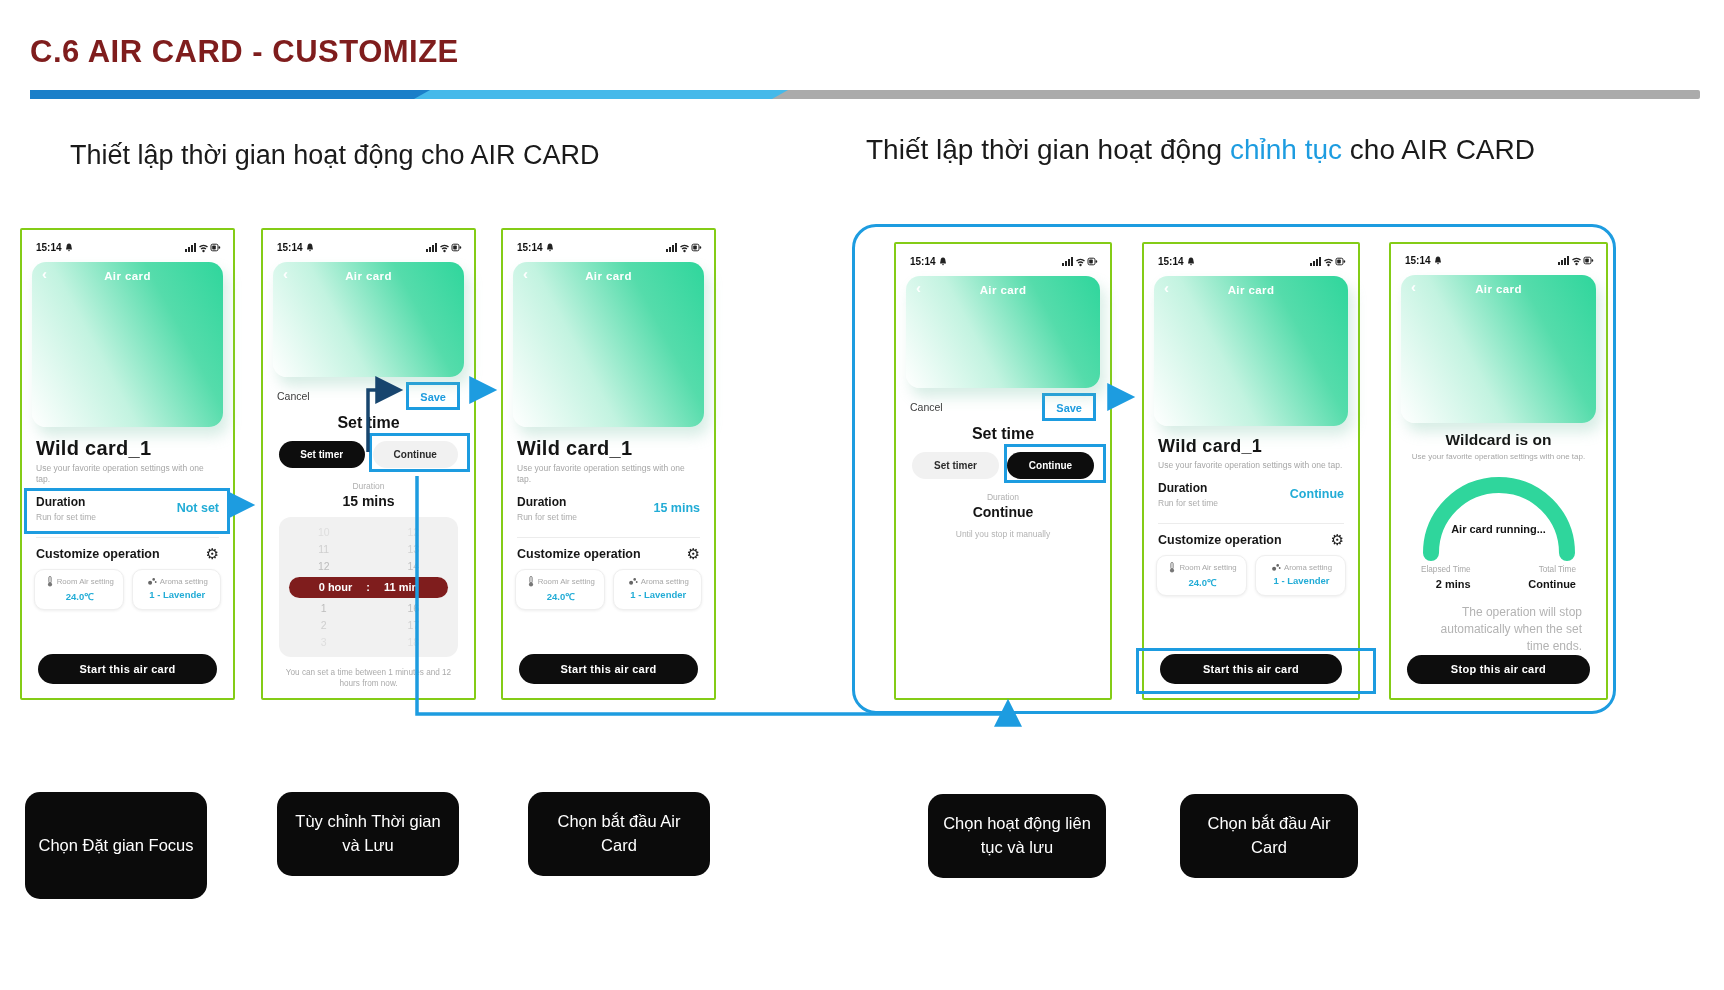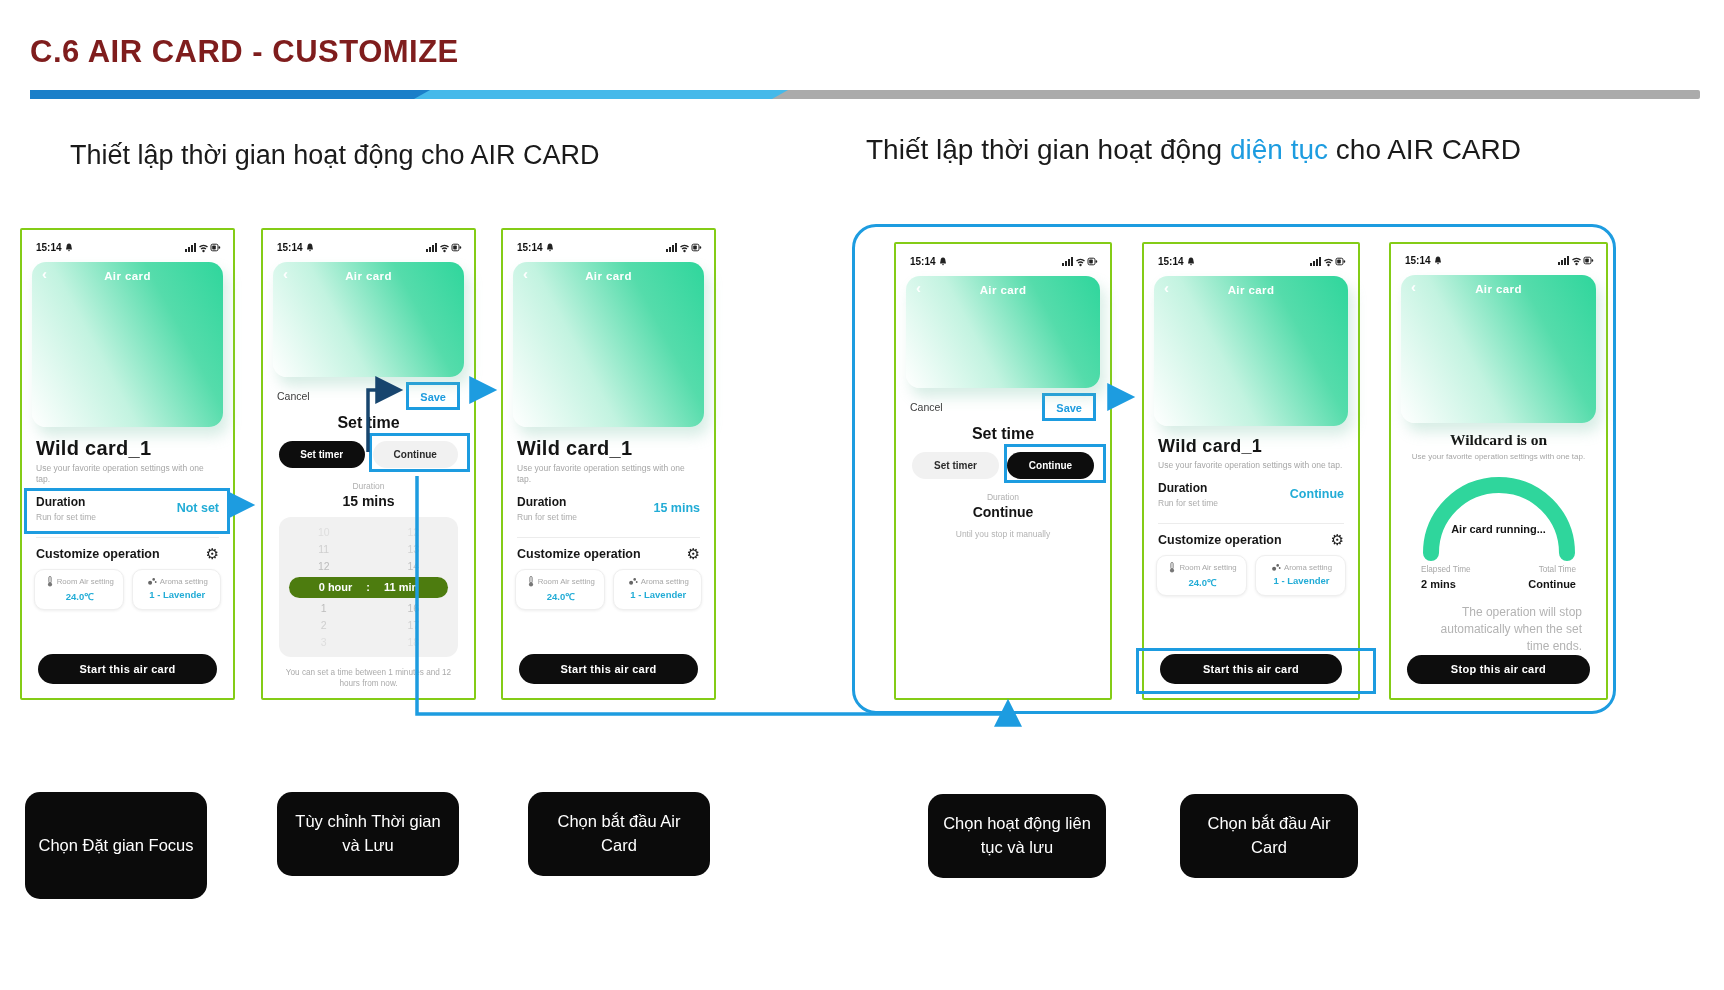--- a/index.html
+++ b/index.html
@@ -50,30 +50,30 @@
   .seg-pill{flex:1;border-radius:14px;display:flex;align-items:center;justify-content:center;font-size:10px;font-weight:bold;}
   .seg-dark-pill{background:#0d0d0d;color:#fff;}
   .seg-light-pill{background:#f1f1f1;color:#2b2b2b;}
   .pill-hl{position:absolute;top:-8px;height:39px;width:101px;border:3px solid var(--accent-blue);box-sizing:border-box;background:transparent;}
   .durmini-label{margin-top:13px;text-align:center;font-size:8.5px;color:#b0b0b0;}
   .durmini-val{margin-top:2px;text-align:center;font-size:14px;font-weight:bold;color:#141414;}
   .untilnote{margin-top:9px;text-align:center;font-size:8.5px;color:#b3b3b3;}
   .picker{margin:8px 16px 0 16px;height:132px;background:#f1f1f1;border-radius:12px;display:flex;flex-direction:column;justify-content:space-evenly;padding:4px 0;}
   .prow{display:grid;grid-template-columns:1fr 1fr;text-align:center;font-size:10.5px;color:#bdbdbd;}
   .prow.f2{color:#cfcfcf;} .prow.f3{color:#dedede;}
-  .psel{margin:0 10px;height:21px;background:#4d7c0f;border-radius:11px;color:#fff;display:flex;align-items:center;justify-content:center;gap:14px;font-size:11px;font-weight:bold;}
+  .psel{margin:0 10px;height:21px;background:#7f1d1d;border-radius:11px;color:#fff;display:flex;align-items:center;justify-content:center;gap:14px;font-size:11px;font-weight:bold;}
   .pickernote{margin:10px 18px 0 18px;text-align:center;font-size:8.2px;line-height:1.4;color:#ababab;}
 
   
-  .ontitle{margin-top:8px;text-align:center;font-size:15.5px;font-weight:bold;color:#141414;font-family:Liberation Serif, serif;}
+  .ontitle{margin-top:8px;text-align:center;font-size:15.5px;font-weight:bold;color:#141414;}
   .pdesc-c{margin:3px 10px 0 10px;text-align:center;font-size:8px;color:#a6a6a6;}
   .arcwrap{position:relative;margin-top:4px;display:flex;justify-content:center;}
   .runtext{position:absolute;left:0;right:0;top:58px;text-align:center;font-size:11px;font-weight:bold;color:#141414;}
   .timesrow{display:flex;justify-content:space-between;margin:4px 30px 0 30px;}
-  .tcol{text-align:left;}
+  .tcol{text-align:right;}
   .tlabel{font-size:8.2px;color:#a8a8a8;}
   .tval{font-size:11px;font-weight:bold;color:#141414;margin-top:4px;}
   .stopnote{margin:14px 24px 0 24px;text-align:right;font-size:12px;line-height:1.4;color:#b3b3b3;}
 
   
   .flow-group{position:absolute;left:852px;top:224px;width:764px;height:490px;border:3px solid var(--accent-blue);border-radius:24px;box-sizing:border-box;}
   .btn-hl{position:absolute;left:1136px;top:648px;width:240px;height:46px;border:3px solid var(--accent-blue);box-sizing:border-box;}
   .caption{position:absolute;background:#0b0b0b;color:#fff;border-radius:15px;padding:10px 12px;box-sizing:border-box;display:flex;align-items:center;justify-content:center;text-align:center;font-size:16.5px;line-height:1.45;}
   #arrow-layer{position:absolute;left:0;top:0;pointer-events:none;z-index:60;}
   .ln-blue{stroke:var(--accent-blue);stroke-width:3.5;fill:none;}
@@ -89,21 +89,21 @@
 
   <div class="slide-title">C.6 AIR CARD - CUSTOMIZE</div>
   <div class="rule">
     <div class="seg-light"></div>
     <div class="seg-dark"></div>
   </div>
   <div class="heading" style="left:70px;top:140px;">
     <span>Thiết lập thời gian hoạt động cho AIR CARD</span>
   </div>
   <div class="heading" style="left:866px;top:134px;font-size:28px;">
-    <span>Thiết lập thời gian hoạt động </span><span class="accent">diện tục</span><span> cho AIR CARD</span>
+    <span>Thiết lập thời gian hoạt động </span><span class="accent">chỉnh tục</span><span> cho AIR CARD</span>
   </div>
 
   <div class="flow-group"></div>
 
   <div class="phone" style="left:20px;top:228px;width:215px;height:472px;">
     <div class="statusbar">
       <span class="sb-left">
           <span>15:14</span>
         <svg class="ic" width="8" height="9" viewBox="0 0 8 9">
             <path d="M4 .5C2.2.5 1.6 2 1.6 3.6L1 6.4h6L6.4 3.6C6.4 2 5.8.5 4 .5Z" fill="#222"></path>

